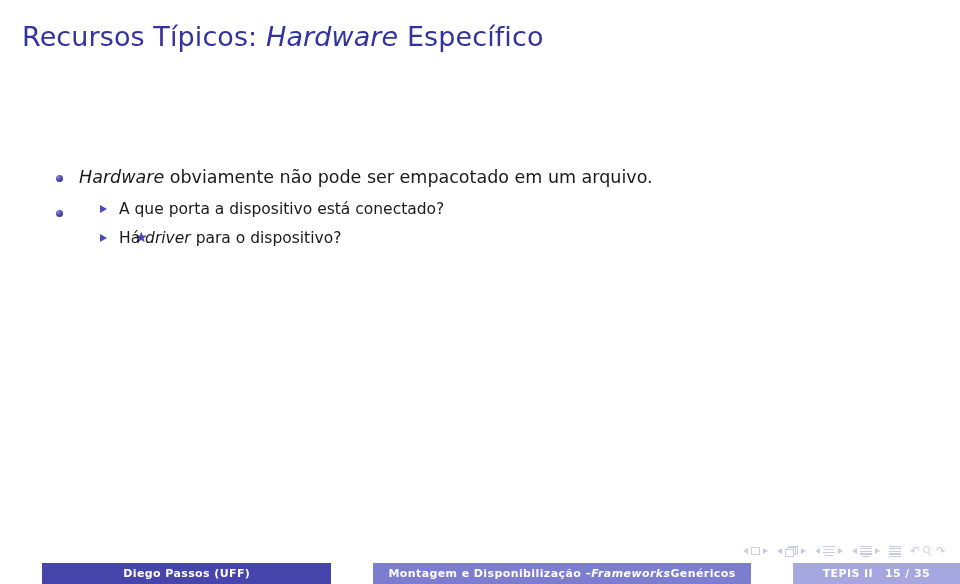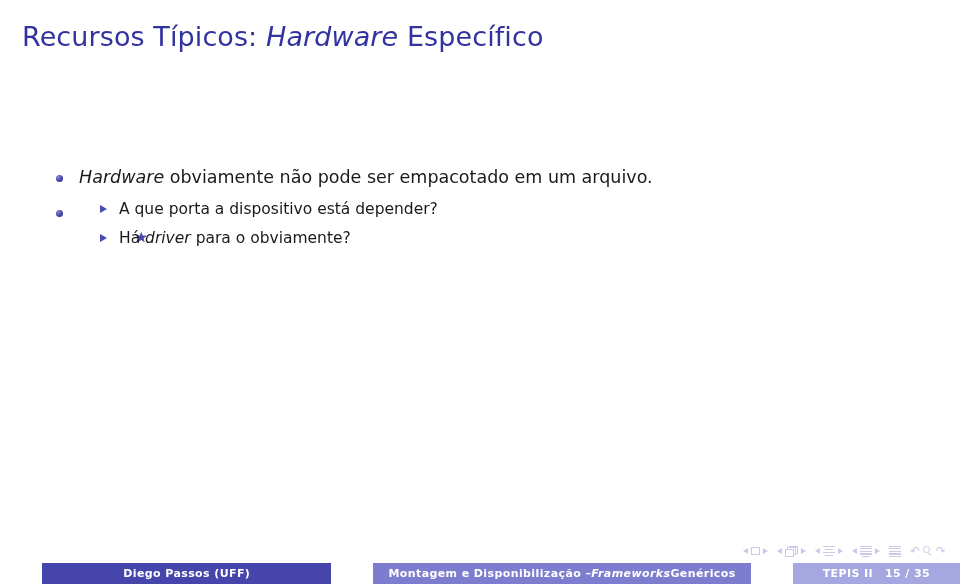--- a/index.html
+++ b/index.html
@@ -231,34 +231,34 @@
     <span class="it">Hardware</span><span> obviamente não pode ser empacotado em um arquivo.</span>
   </div>
 
 
   <div class="lvl1">
     <span class="bullet-dot"></span>
   </div>
 
   <div class="lvl2">
     <span class="bullet-tri"></span>
-    <span>A que porta a dispositivo está depender?</span>
+    <span>A que porta a dispositivo está conectado?</span>
   </div>
 
   <div class="lvl3">
     <span class="bullet-star">★</span>
   </div>
 
   <div class="lvl3">
     <span class="bullet-star">★</span>
   </div>
 
   <div class="lvl2">
     <span class="bullet-tri"></span>
-    <span>Há </span><span class="it">driver</span><span> para o obviamente?</span>
+    <span>Há </span><span class="it">driver</span><span> para o dispositivo?</span>
   </div>
 
 </div>
 
 <div class="navsyms">
 
   <div class="navgroup">
     <span class="tri-l"></span>
     <span class="sym-slide"></span>
     <span class="tri-r"></span>

